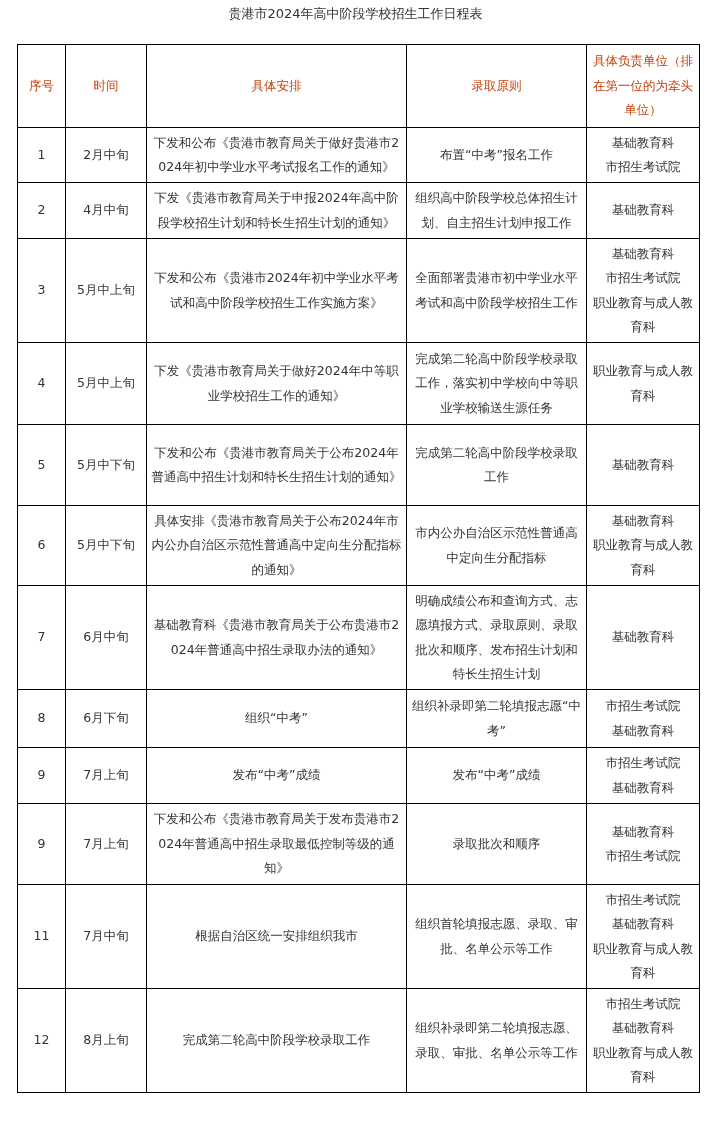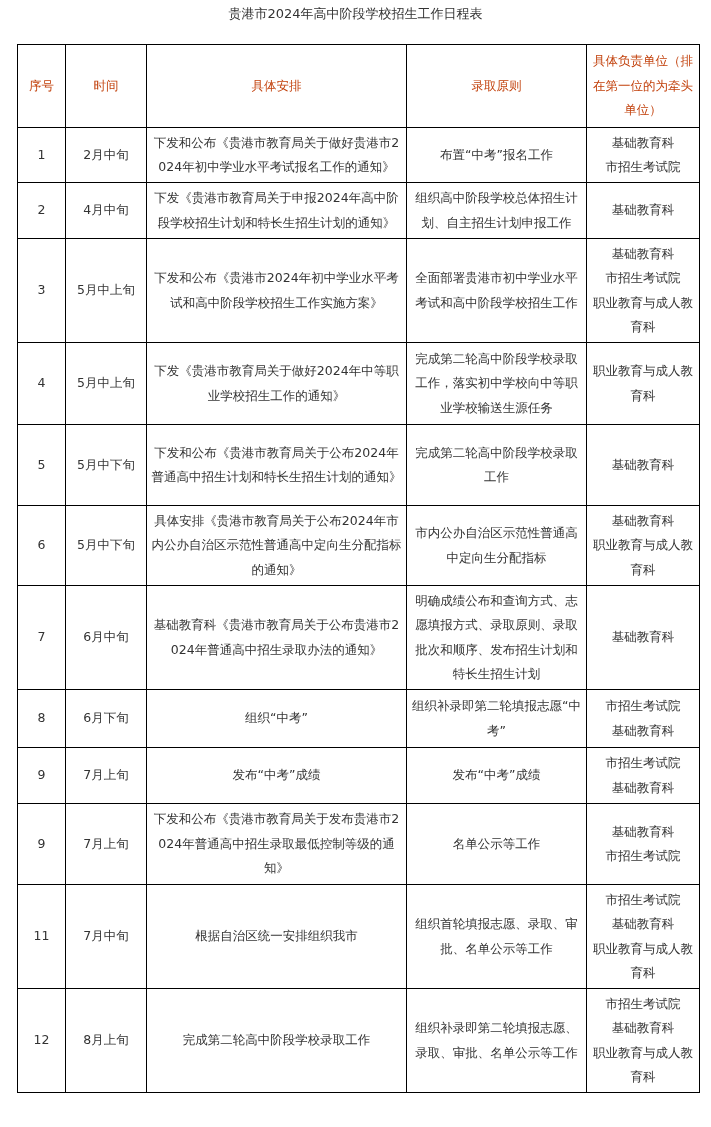--- a/index.html
+++ b/index.html
@@ -133,21 +133,21 @@
     <td>发布“中考”成绩</td>
     <td>
           <span class="multi">市招生考试院</span>
           <span class="multi">基础教育科</span>
         </td>
   </tr>
       <tr style="height: 81px;">
     <td>9</td>
     <td>7月上旬</td>
     <td>下发和公布《贵港市教育局关于发布贵港市2024年普通高中招生录取最低控制等级的通知》</td>
-    <td>名单公示等工作</td>
+    <td>录取批次和顺序</td>
     <td>
           <span class="multi">基础教育科</span>
           <span class="multi">市招生考试院</span>
         </td>
   </tr>
       <tr style="height: 104px;">
     <td>11</td>
     <td>7月中旬</td>
     <td>根据自治区统一安排组织我市</td>
     <td>组织首轮填报志愿、录取、审批、名单公示等工作</td>

